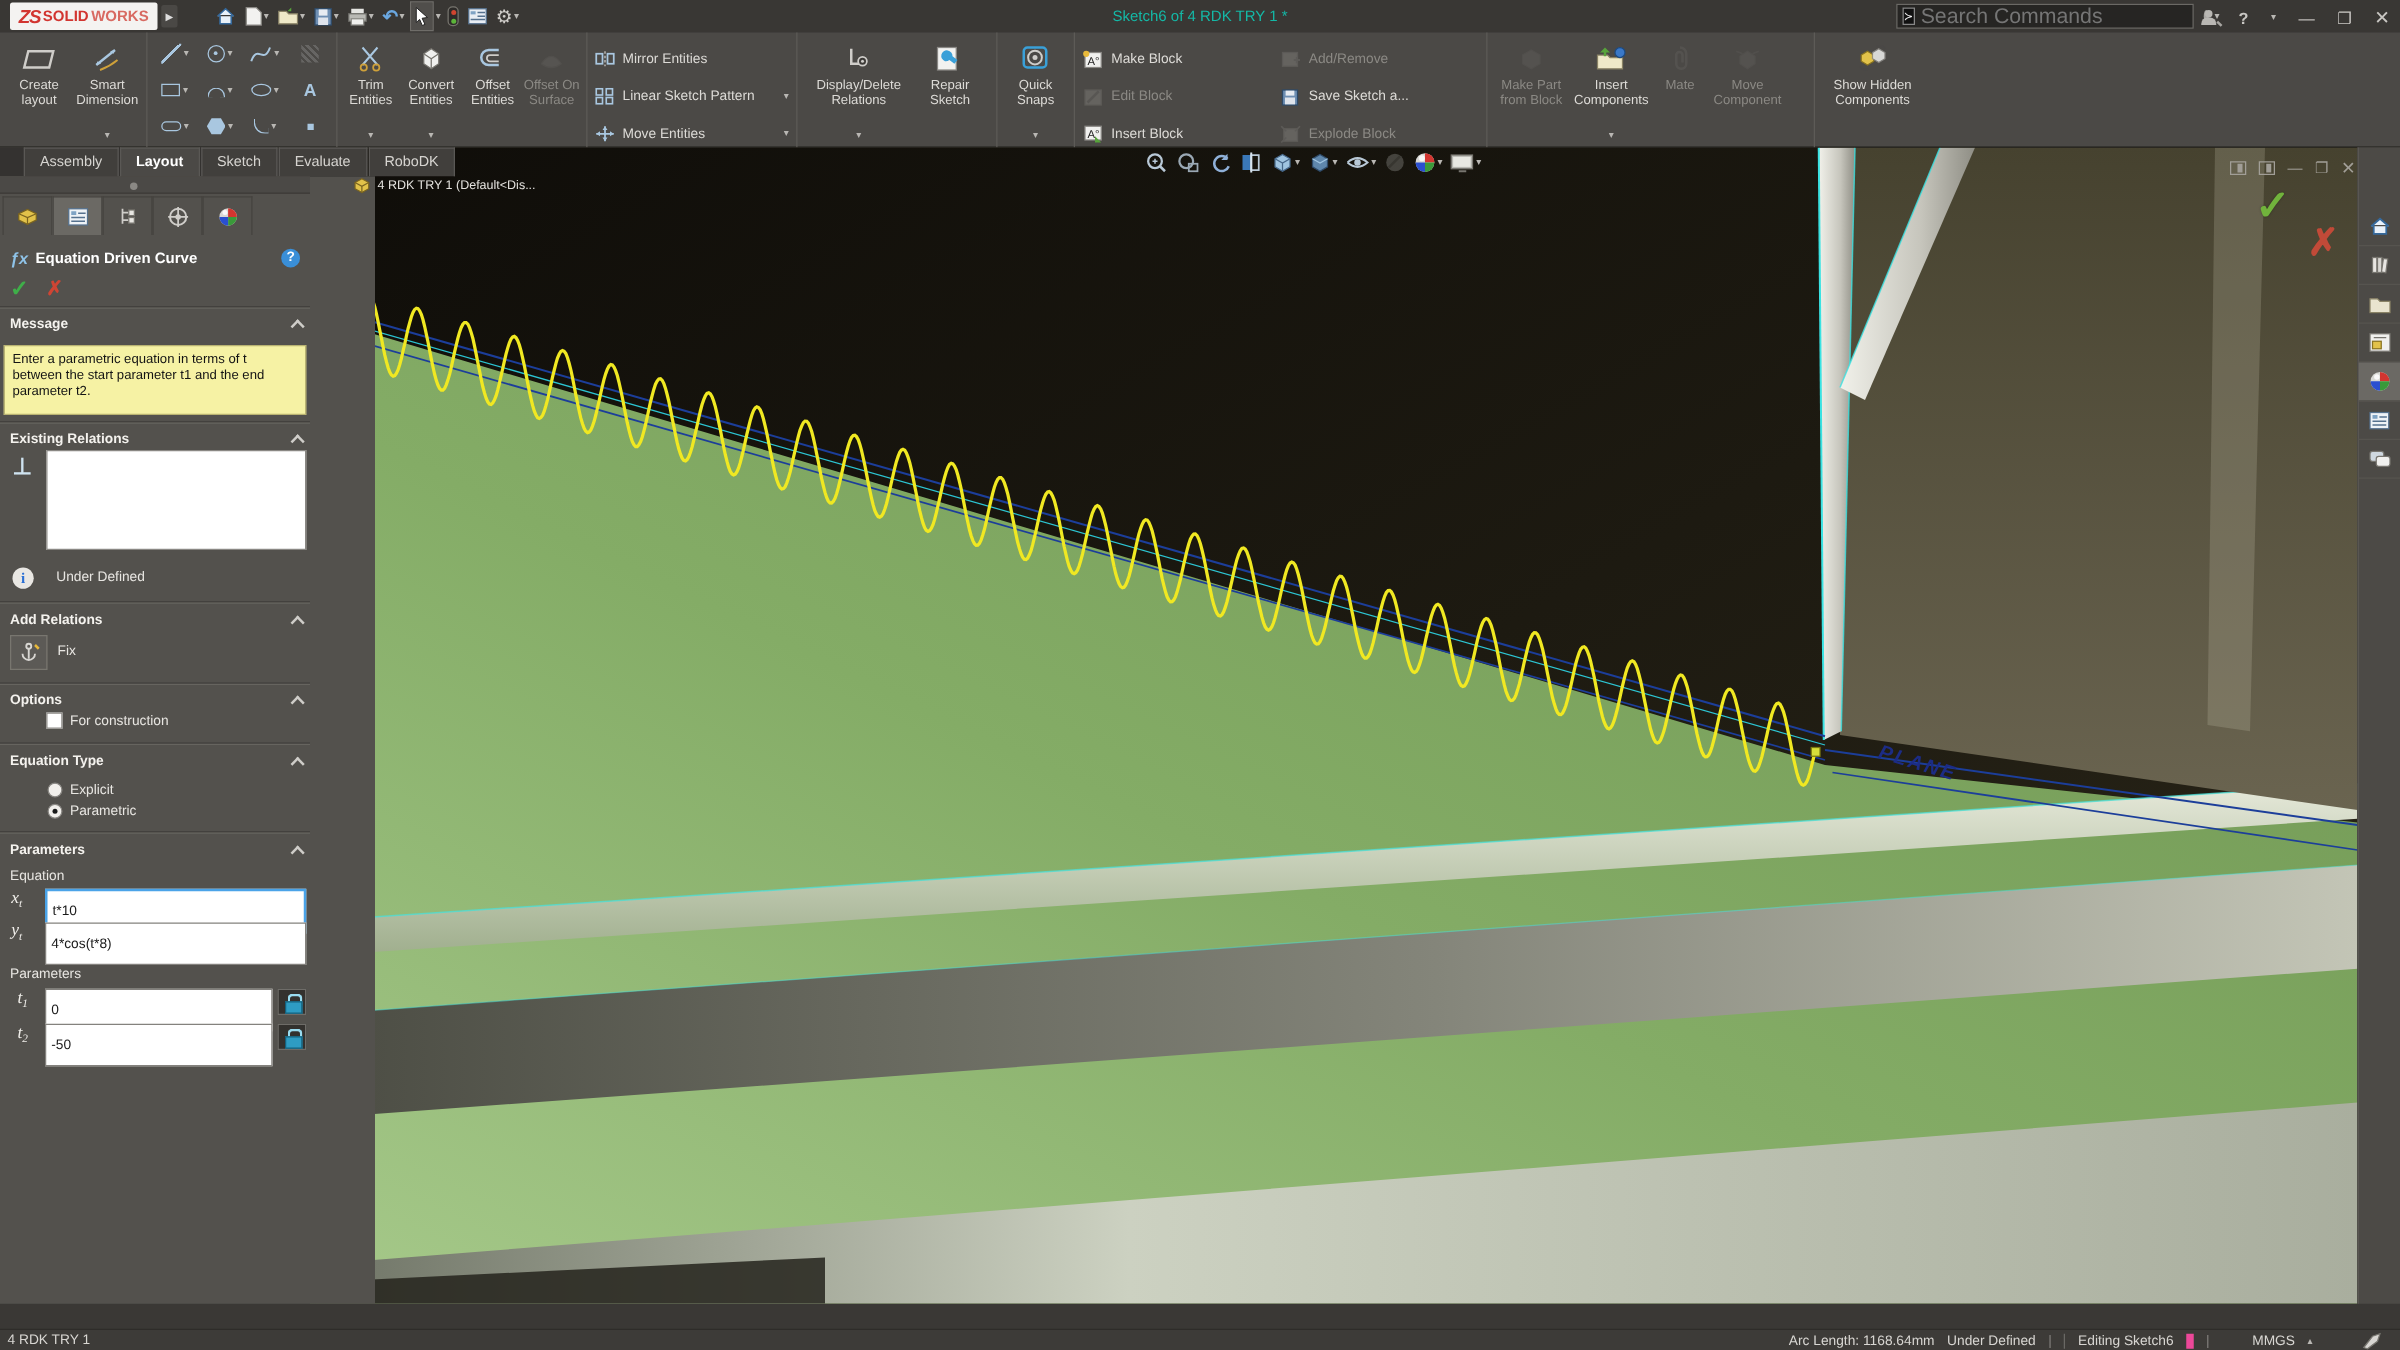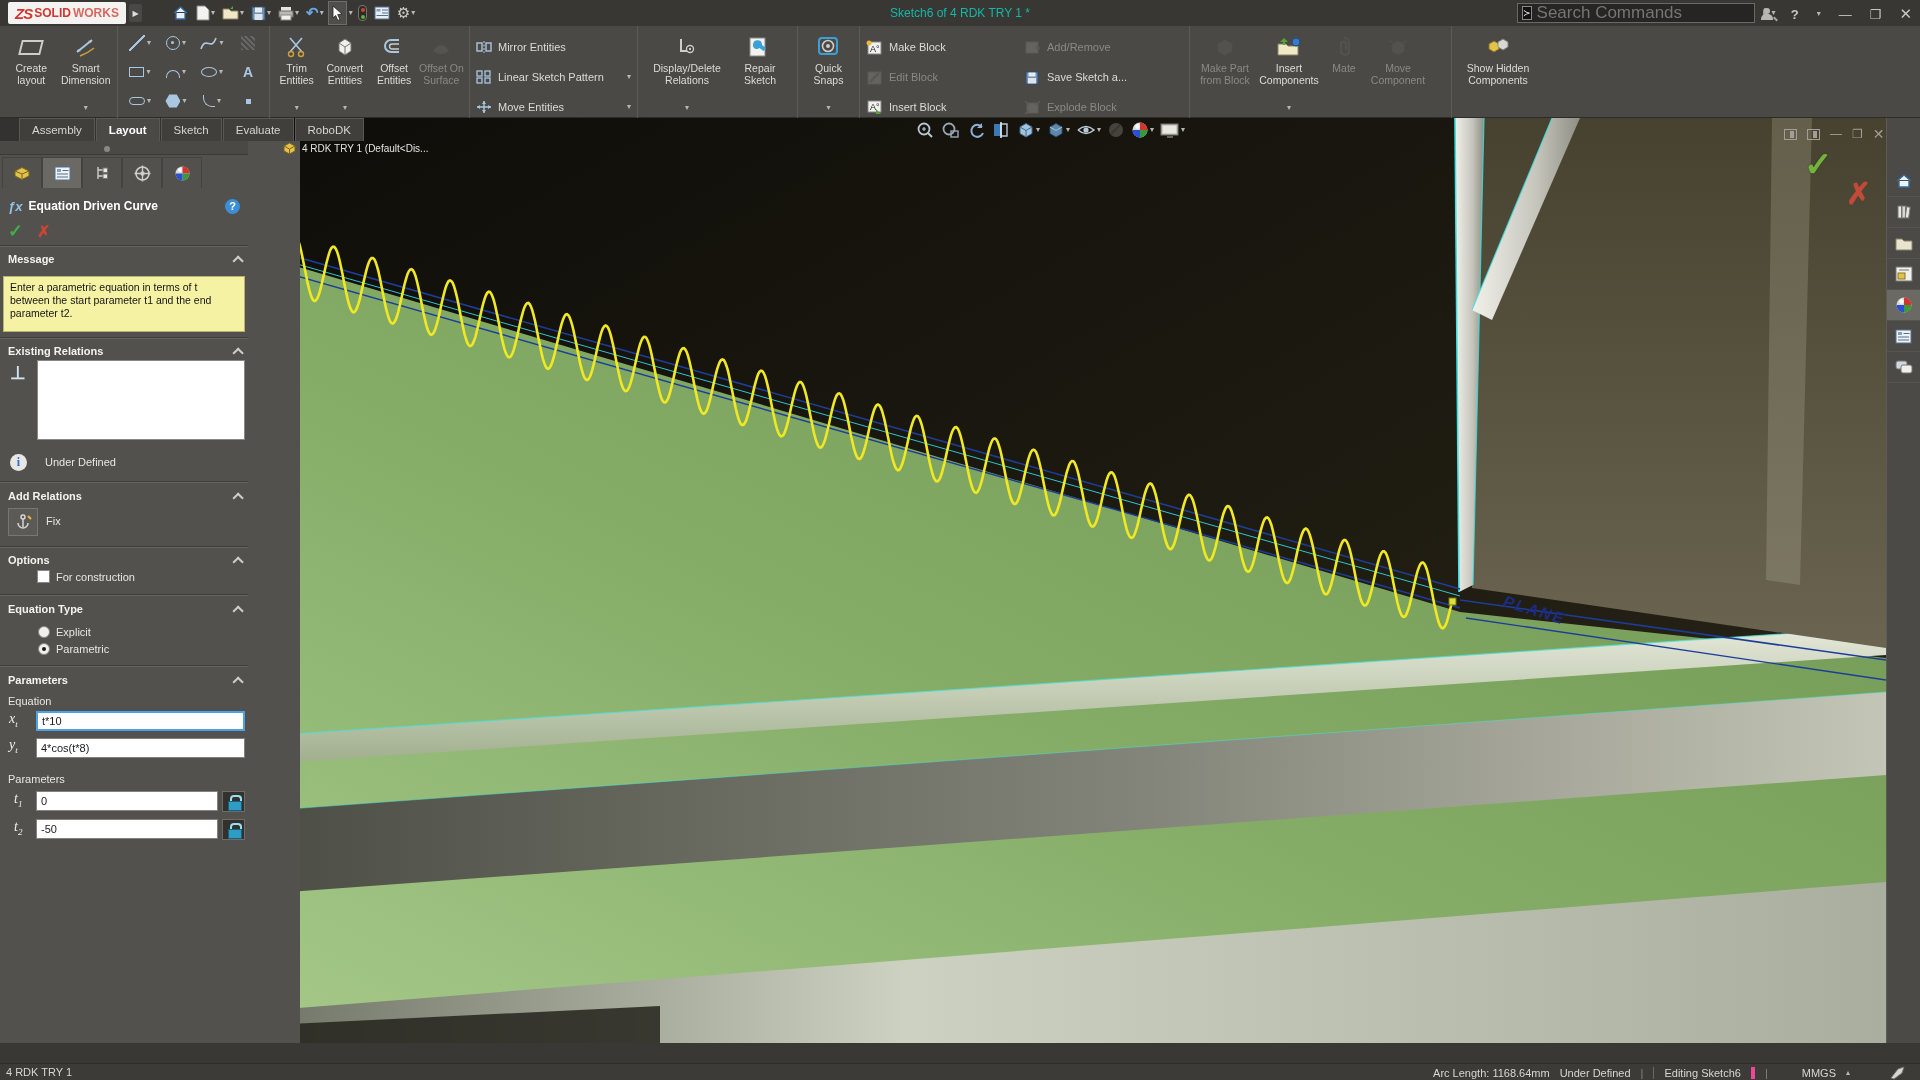--- a/index.html
+++ b/index.html
@@ -103,38 +103,38 @@
   .relicon{position:absolute;left:10px;top:221px;color:#cfe3f0;font-size:18px;font-weight:bold}
   .inforow{position:absolute;left:0;top:310px;width:248px;height:22px;display:flex;align-items:center;gap:18px;padding:0 10px}
   .infoicon{width:17px;height:17px;border-radius:50%;background:#e9e7e3;color:#2a6fd4;font-weight:bold;font-size:12px;font-family:"Liberation Serif",serif;display:flex;align-items:center;justify-content:center}
   .fixbtn{position:absolute;left:8px;top:367px;width:30px;height:28px;background:#5c5a56;border:1px solid #78766f;display:flex;align-items:center;justify-content:center}
   .fixlabel{position:absolute;left:46px;top:374px}
   .cb{position:absolute;left:37px;top:429px;width:13px;height:13px;background:#fff;border:1px solid #8a8884}
   .cblabel{position:absolute;left:56px;top:430px}
   .radio{position:absolute;width:12px;height:12px;border-radius:50%;background:#f2f0ec;border:1px solid #8a8884}
   .radio.sel{background:#f2f0ec}
   .radio.sel::after{content:"";position:absolute;left:3px;top:3px;width:4px;height:4px;border-radius:50%;background:#1a1a1a}
-  .pmfield{position:absolute;background:#fff;border:1px solid #84827e;color:#1a1a1a;font-size:11px;padding:0 4px;font-family:"Liberation Sans",sans-serif;height:20px}
+  .pmfield{position:absolute;background:#fff;border:1px solid #84827e;color:#1a1a1a;font-size:11px;padding:16px 4px;font-family:"Liberation Sans",sans-serif;height:20px}
   .pmfield.focused{border:2px solid #4aa3e8}
   .eqlabel{font-family:"Liberation Serif",serif;font-style:italic;font-size:14px;color:#f0eeea}
   .eqlabel sub{font-size:9px}
   .lockbtn{position:absolute;width:23px;height:21px;background:#33312e;border:1px solid #6e6c68;display:flex;align-items:center;justify-content:center}
   .padlock{position:relative;width:12px;height:14px}
   .padlock::before{content:"";position:absolute;left:2px;top:0;width:8px;height:7px;border:2px solid #9adcf0;border-bottom:none;border-radius:4px 4px 0 0}
   .padlock::after{content:"";position:absolute;left:0;top:6px;width:12px;height:8px;background:#2e9cc3;border:1px solid #15607c}
 
   
   .motionbar{position:absolute;left:0;top:1043px;width:1920px;height:20px;background:#3d3b38;border-top:1px solid #55534f;display:flex;align-items:center}
   .navbtn{width:15px;height:15px;margin-left:2px;background:#4a4846;border:1px solid #5b5956;color:#b9b7b3;font-size:7px;display:flex;align-items:center;justify-content:center}
   .mtab-model{margin-left:14px;color:#fff;font-weight:bold;font-size:11.5px;padding:0 10px}
   .mtab{height:19px;display:flex;align-items:center;padding:0 14px;background:#45433f;border:1px solid #5b5956;border-bottom:none;color:#dddbd7;font-size:11.5px}
   .statusbar{position:absolute;left:0;top:1063px;width:1920px;height:17px;background:#3d3b38;border-top:1px solid #2e2c29;color:#d8d6d2;font-size:11px;display:flex;align-items:center}
   .statusright{position:absolute;right:14px;top:0;height:17px;display:flex;align-items:center;gap:10px}
   .statussep{color:#85837f}
-  .editingbox{border-left:1px solid #6a6864;border-right:4px solid #ec4899;padding:0 10px}
+  .editingbox{border-left:1px solid #6a6864;border-right:6px solid #ec4899;padding:0 10px}
 </style>
 </head>
 <body>
 
 <div class="app">
 
   <div class="titlebar">
     <div class="swlogo">
       <span class="ds">ΖS</span>
       <span class="solid">SOLID</span>

